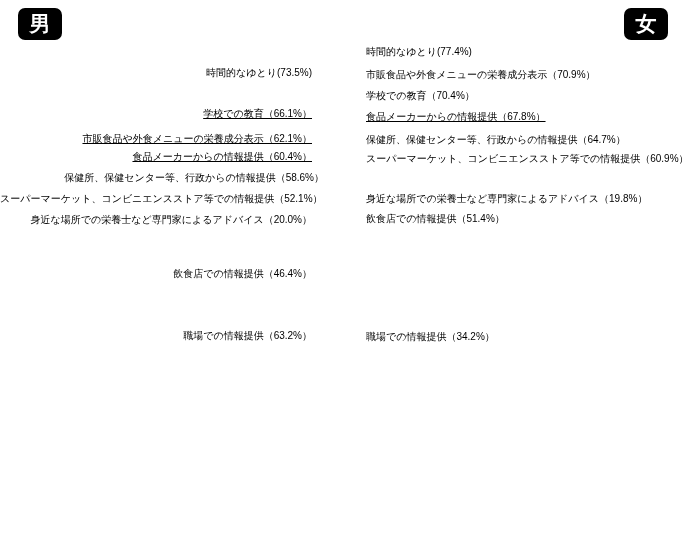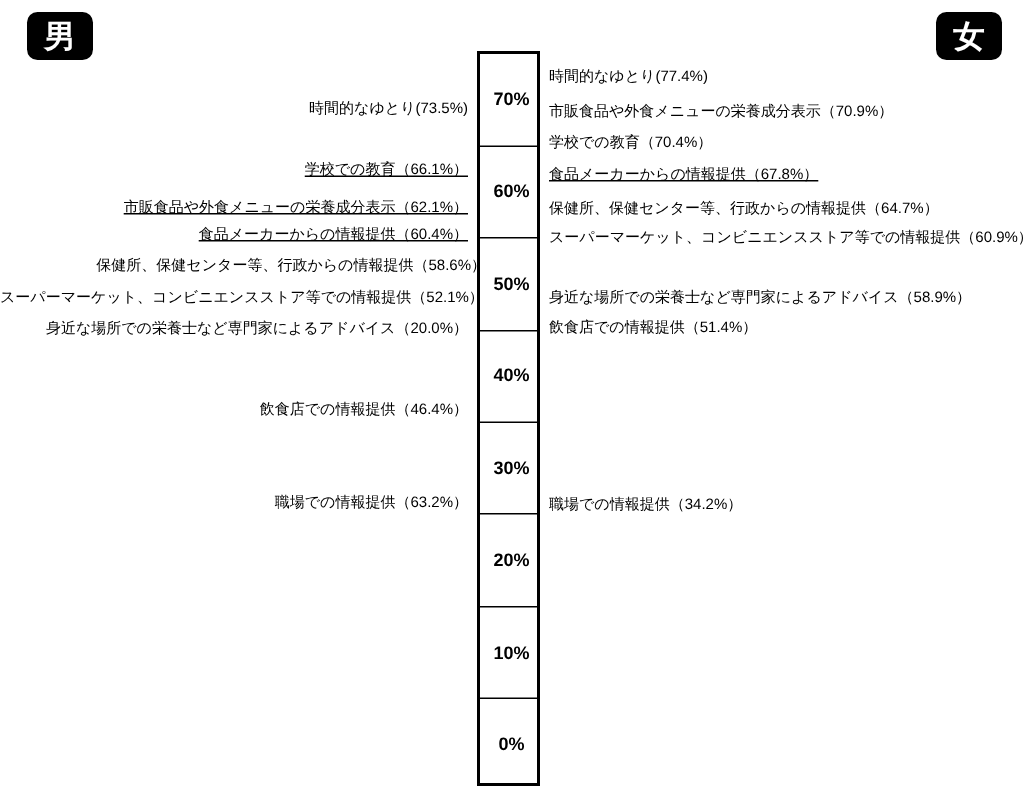--- a/index.html
+++ b/index.html
@@ -85,54 +85,37 @@
   }
 </style>
 </head>
 <body>
 
 <div id="stage">
 
   <div class="badge" id="badge-male">男</div>
   <div class="badge" id="badge-female">女</div>
 
-  <div id="axis">
-      <div class="tick-label" style="top: 23px;">70%</div>
-      <div class="tick-line" style="top: 60.7143px;"></div>
-      <div class="tick-label" style="top: 84.4286px;">60%</div>
-      <div class="tick-line" style="top: 122.143px;"></div>
-      <div class="tick-label" style="top: 145.857px;">50%</div>
-      <div class="tick-line" style="top: 183.571px;"></div>
-      <div class="tick-label" style="top: 207.286px;">40%</div>
-      <div class="tick-line" style="top: 245px;"></div>
-      <div class="tick-label" style="top: 268.714px;">30%</div>
-      <div class="tick-line" style="top: 306.429px;"></div>
-      <div class="tick-label" style="top: 330.143px;">20%</div>
-      <div class="tick-line" style="top: 367.857px;"></div>
-      <div class="tick-label" style="top: 391.571px;">10%</div>
-      <div class="tick-line" style="top: 429.286px;"></div>
-      <div class="tick-label" style="top: 453px;">0%</div>
-    </div>
 
   <div id="male-labels">
       <div class="lbl left" style="top: 66px; left: 0px; width: 312px;">時間的なゆとり(73.5%)</div>
       <div class="lbl left underline" style="top: 107px; left: 0px; width: 312px;">学校での教育（66.1%）</div>
       <div class="lbl left underline" style="top: 132px; left: 0px; width: 312px;">市販食品や外食メニューの栄養成分表示（62.1%）</div>
       <div class="lbl left underline" style="top: 150px; left: 0px; width: 312px;">食品メーカーからの情報提供（60.4%）</div>
       <div class="lbl left" style="top: 171px; left: 0px; width: 312px; margin-left: 12px;">保健所、保健センター等、行政からの情報提供（58.6%）</div>
       <div class="lbl left" style="top: 192px; left: 0px; width: 312px;">スーパーマーケット、コンビニエンスストア等での情報提供（52.1%）</div>
       <div class="lbl left" style="top: 213px; left: 0px; width: 312px;">身近な場所での栄養士など専門家によるアドバイス（20.0%）</div>
       <div class="lbl left" style="top: 267px; left: 0px; width: 312px;">飲食店での情報提供（46.4%）</div>
       <div class="lbl left" style="top: 329px; left: 0px; width: 312px;">職場での情報提供（63.2%）</div>
     </div>
   <div id="female-labels">
       <div class="lbl right" style="top: 45px; left: 366px; width: 318px;">時間的なゆとり(77.4%)</div>
       <div class="lbl right" style="top: 68px; left: 366px; width: 318px;">市販食品や外食メニューの栄養成分表示（70.9%）</div>
       <div class="lbl right" style="top: 89px; left: 366px; width: 318px;">学校での教育（70.4%）</div>
       <div class="lbl right underline" style="top: 110px; left: 366px; width: 318px;">食品メーカーからの情報提供（67.8%）</div>
       <div class="lbl right" style="top: 133px; left: 366px; width: 318px;">保健所、保健センター等、行政からの情報提供（64.7%）</div>
       <div class="lbl right" style="top: 152px; left: 366px; width: 318px;">スーパーマーケット、コンビニエンスストア等での情報提供（60.9%）</div>
-      <div class="lbl right" style="top: 192px; left: 366px; width: 318px;">身近な場所での栄養士など専門家によるアドバイス（58.9%）</div>
+      <div class="lbl right" style="top: 192px; left: 366px; width: 318px;">身近な場所での栄養士など専門家によるアドバイス（19.8%）</div>
       <div class="lbl right" style="top: 212px; left: 366px; width: 318px;">飲食店での情報提供（51.4%）</div>
       <div class="lbl right" style="top: 330px; left: 366px; width: 318px;">職場での情報提供（34.2%）</div>
     </div>
 
 </div>
 
 </body></html>

